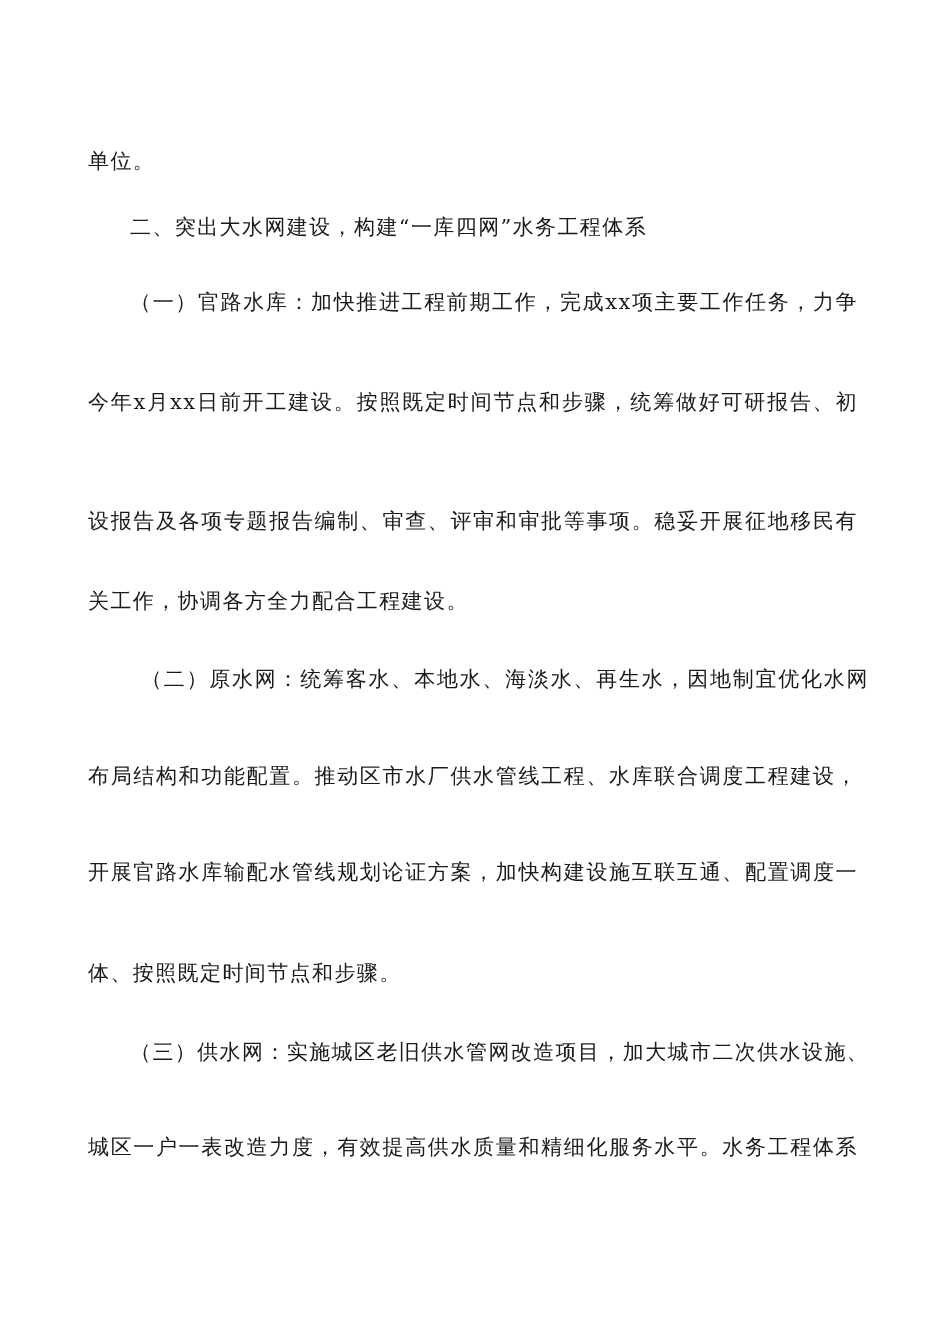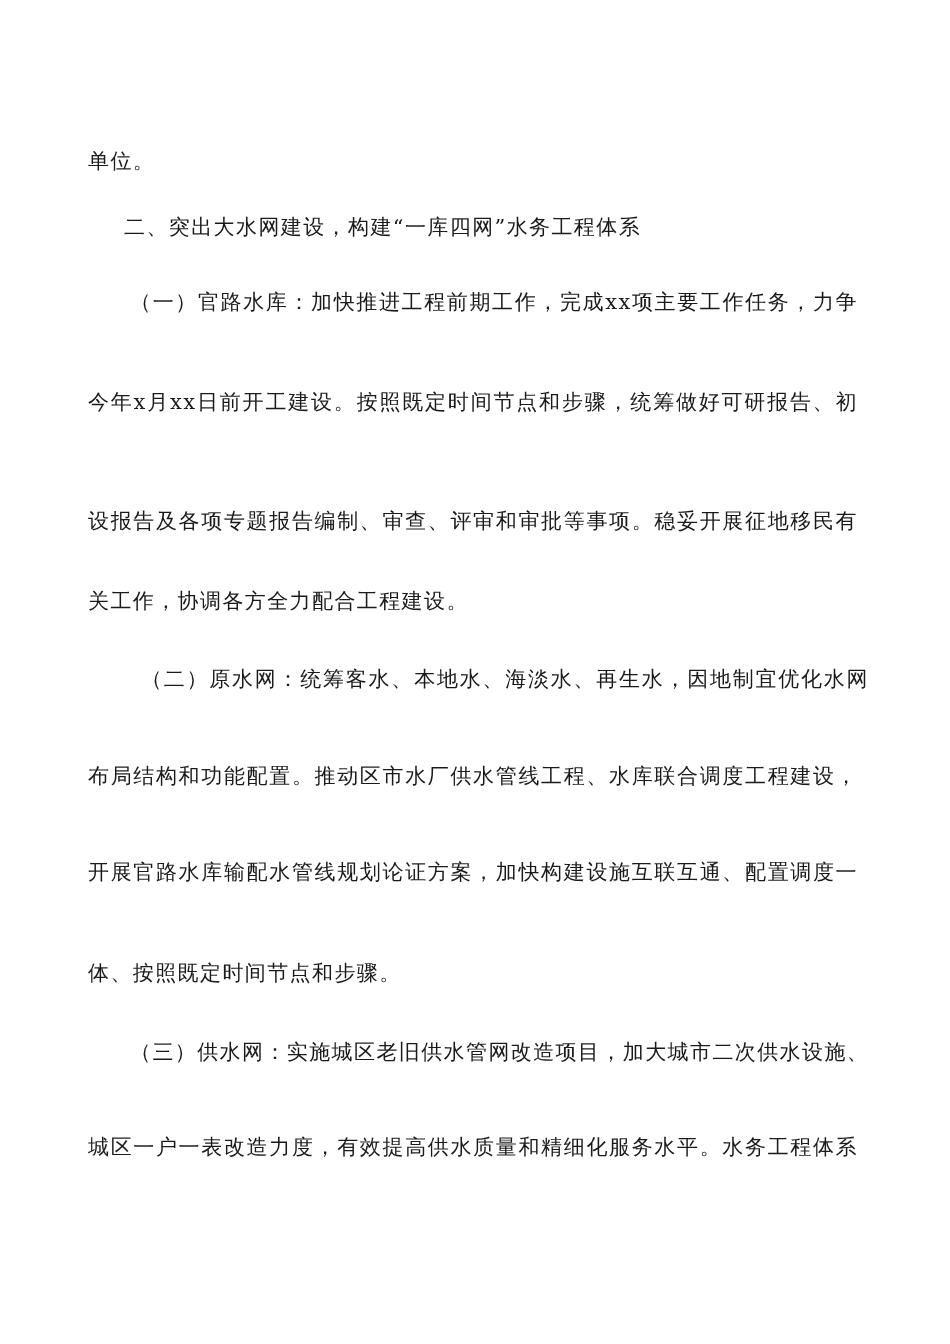--- a/index.html
+++ b/index.html
@@ -30,21 +30,21 @@
       line-height: 30px;
       height: 30px;
       white-space: nowrap;
       letter-spacing: 1.4px;
     }
     .line.justify {
       text-align: justify;
       text-align-last: justify;
     }
     .indent {
-      left: 124px;
+      left: 130px;
       width: 728px;
     }
     .indent-par {
       left: 130px;
       width: 728px;
     }
   </style>
 </head>
 <body>
 

